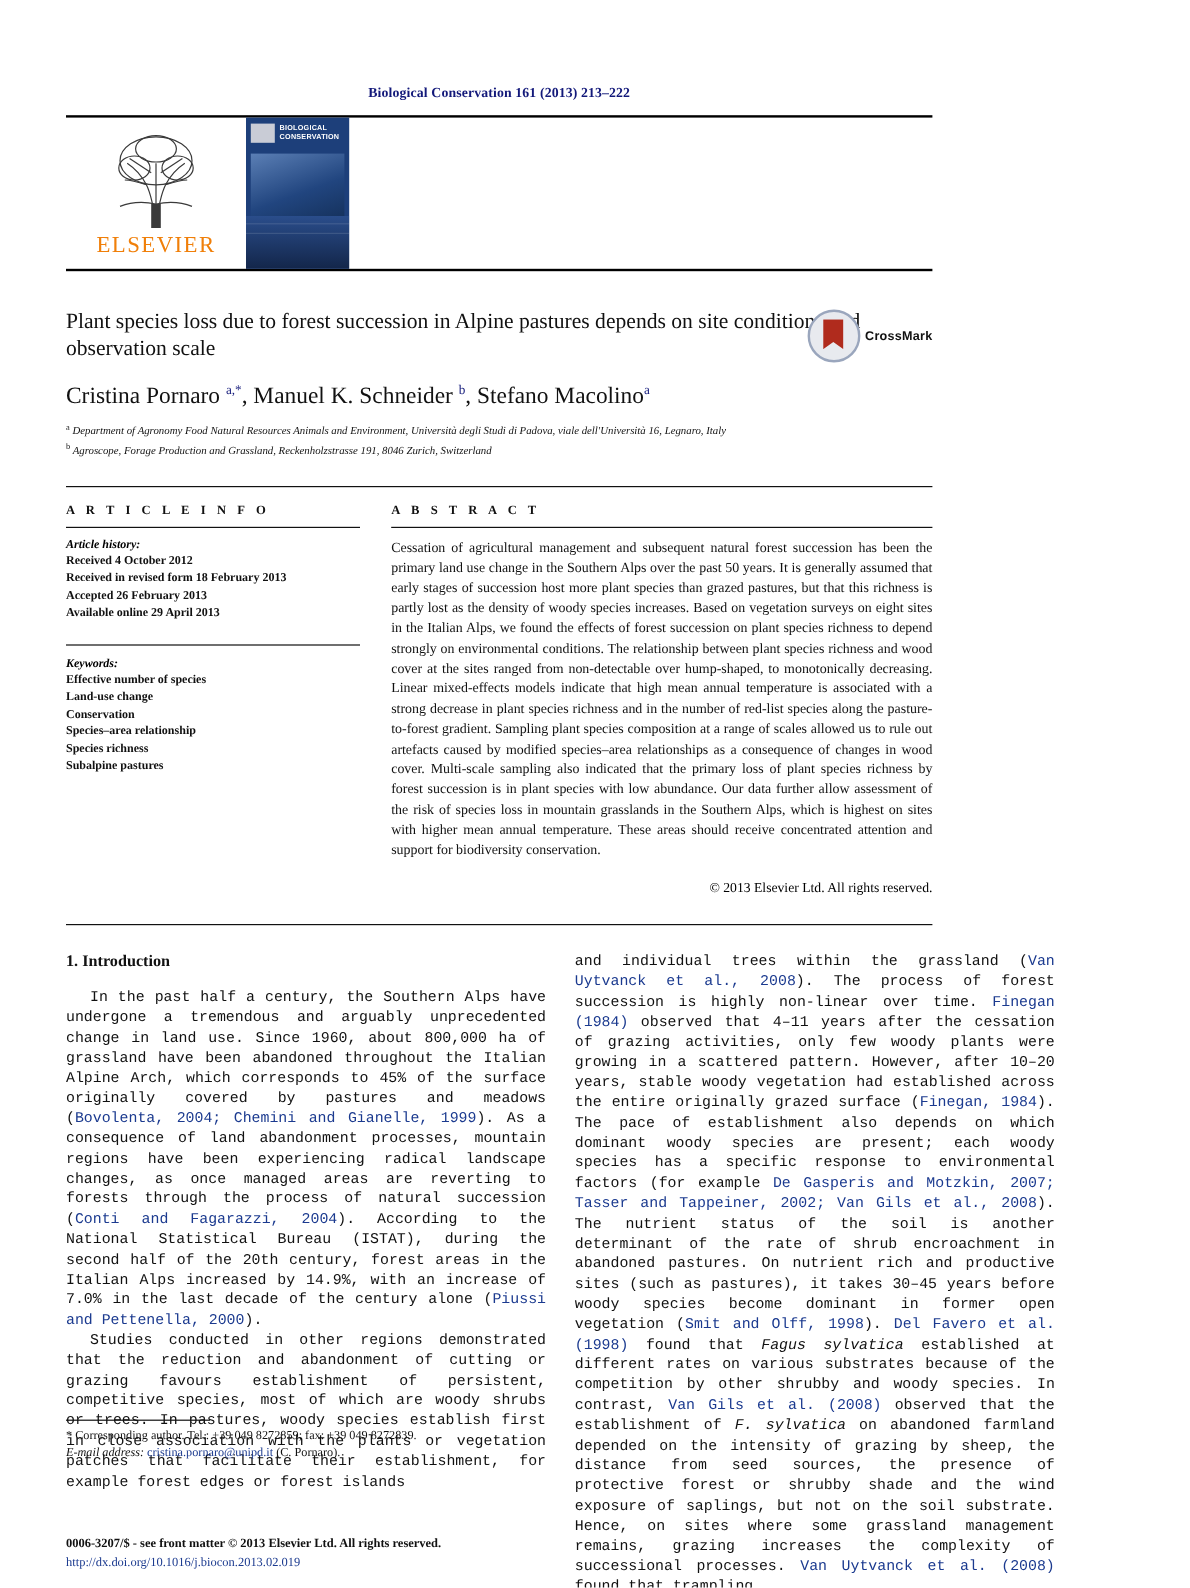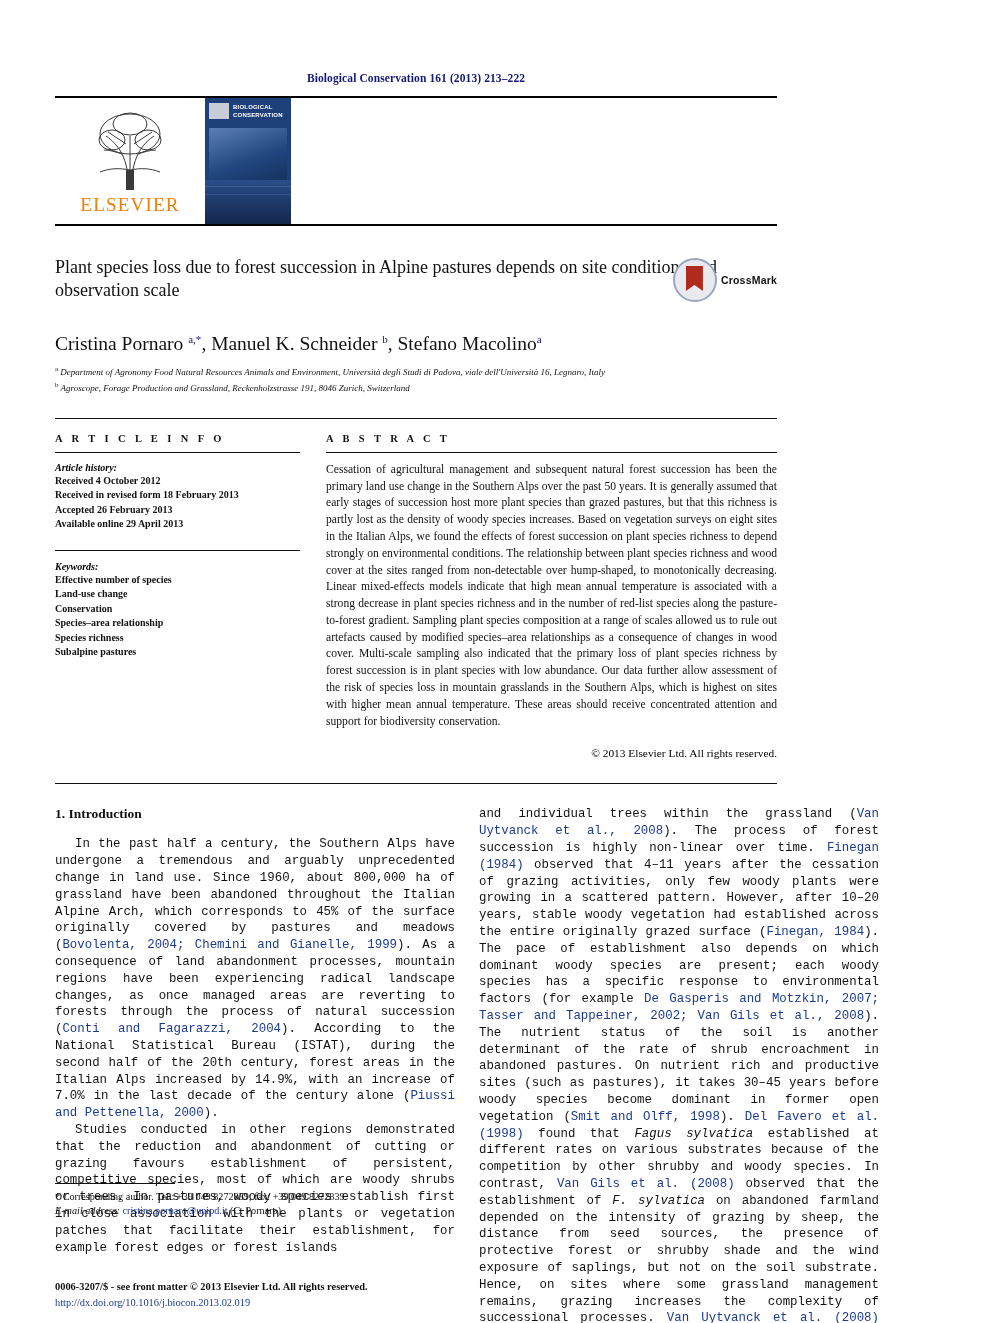--- a/index.html
+++ b/index.html
@@ -116,21 +116,21 @@
     font-size:18px;
     line-height:1.26;
     color:#111;
     font-weight:normal;
     margin:0;
     max-width:800px;
   }
   .authors {
     font-family:"Liberation Serif", serif;
     font-size:19.5px;
-    margin-top:31px;
+    margin-top:18px;
     color:#111;
   }
   .authors sup { font-size:11px; color:#13197a; vertical-align:super; }
   .affil {
     font-family:"Liberation Serif", serif;
     font-style:italic;
     font-size:9px;
     line-height:1.55;
     color:#111;
     margin-top:9px;

